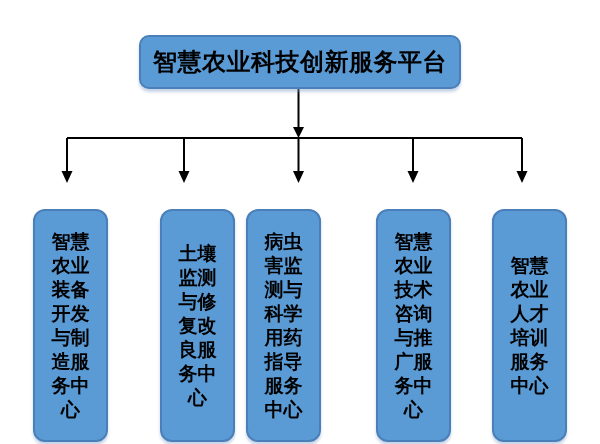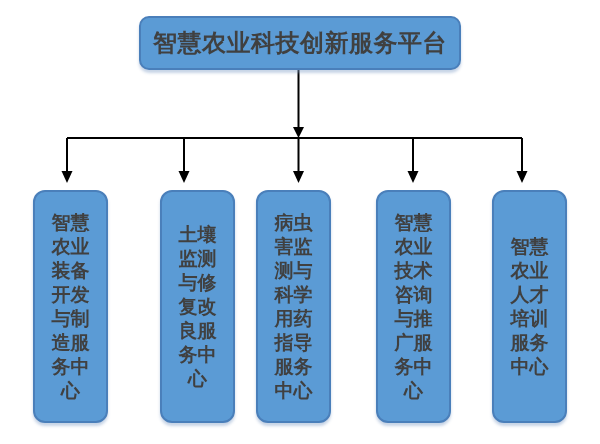--- a/index.html
+++ b/index.html
@@ -13,27 +13,28 @@
     width: 600px;
     height: 444px;
     background: #ffffff;
     overflow: hidden;
   }
   .node {
     position: absolute;
     background: #5b9bd5;
     border: 2px solid #4a7fba;
     box-sizing: border-box;
-    color: #404040;
+    color: #000000;
     font-weight: bold;
     display: flex;
     align-items: center;
     justify-content: center;
     text-align: center;
     box-shadow: 0 3px 3px rgba(130, 160, 200, 0.45);
+    margin-top: 19px;
   }
   .title-node {
     left: 139px;
     top: 16px;
     width: 322px;
     height: 54px;
     border-radius: 10px;
     font-size: 24px;
     letter-spacing: 0.5px;
     white-space: nowrap;
@@ -113,21 +114,21 @@
   </div>
   <div class="node branch-node" style="left:160px">
     <span class="branch-label">土壤
 监测
 与修
 复改
 良服
 务中
 心</span>
   </div>
-  <div class="node branch-node" style="left:256px">
+  <div class="node branch-node" style="left:246px">
     <span class="branch-label">病虫
 害监
 测与
 科学
 用药
 指导
 服务
 中心</span>
   </div>
   <div class="node branch-node" style="left:376px">

